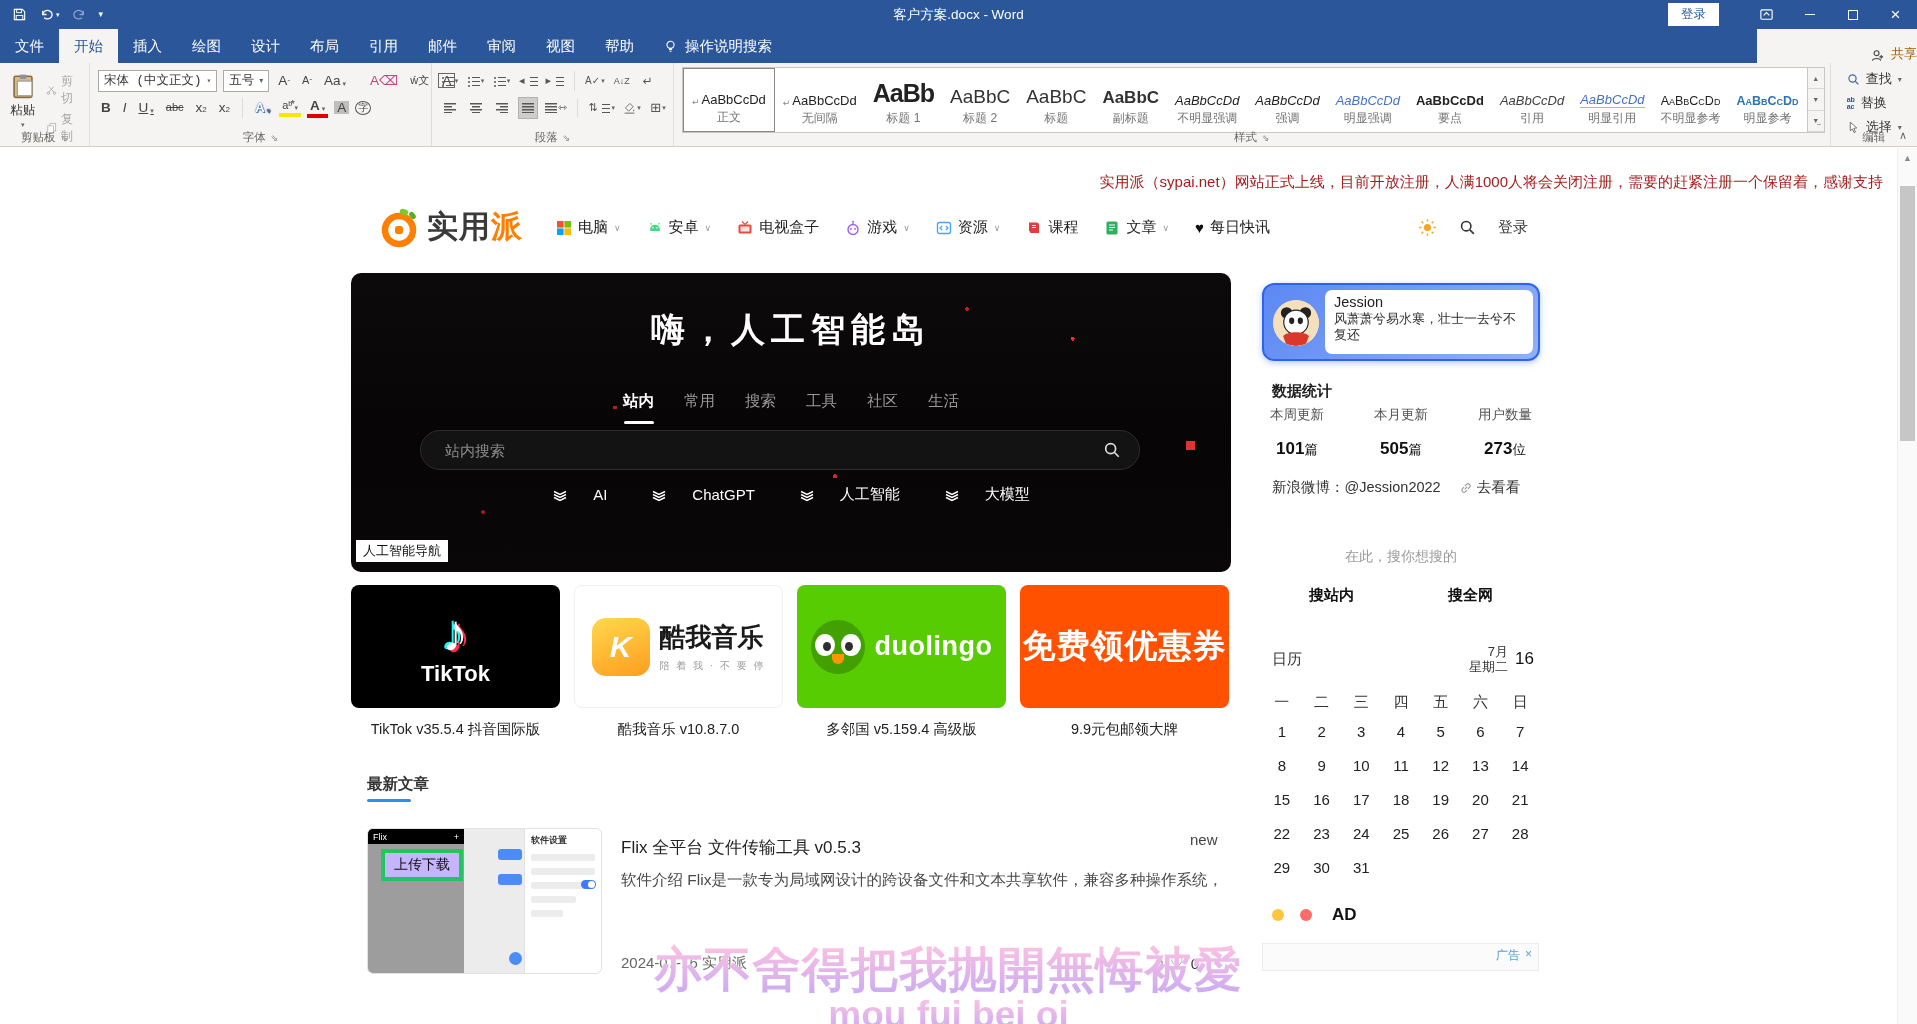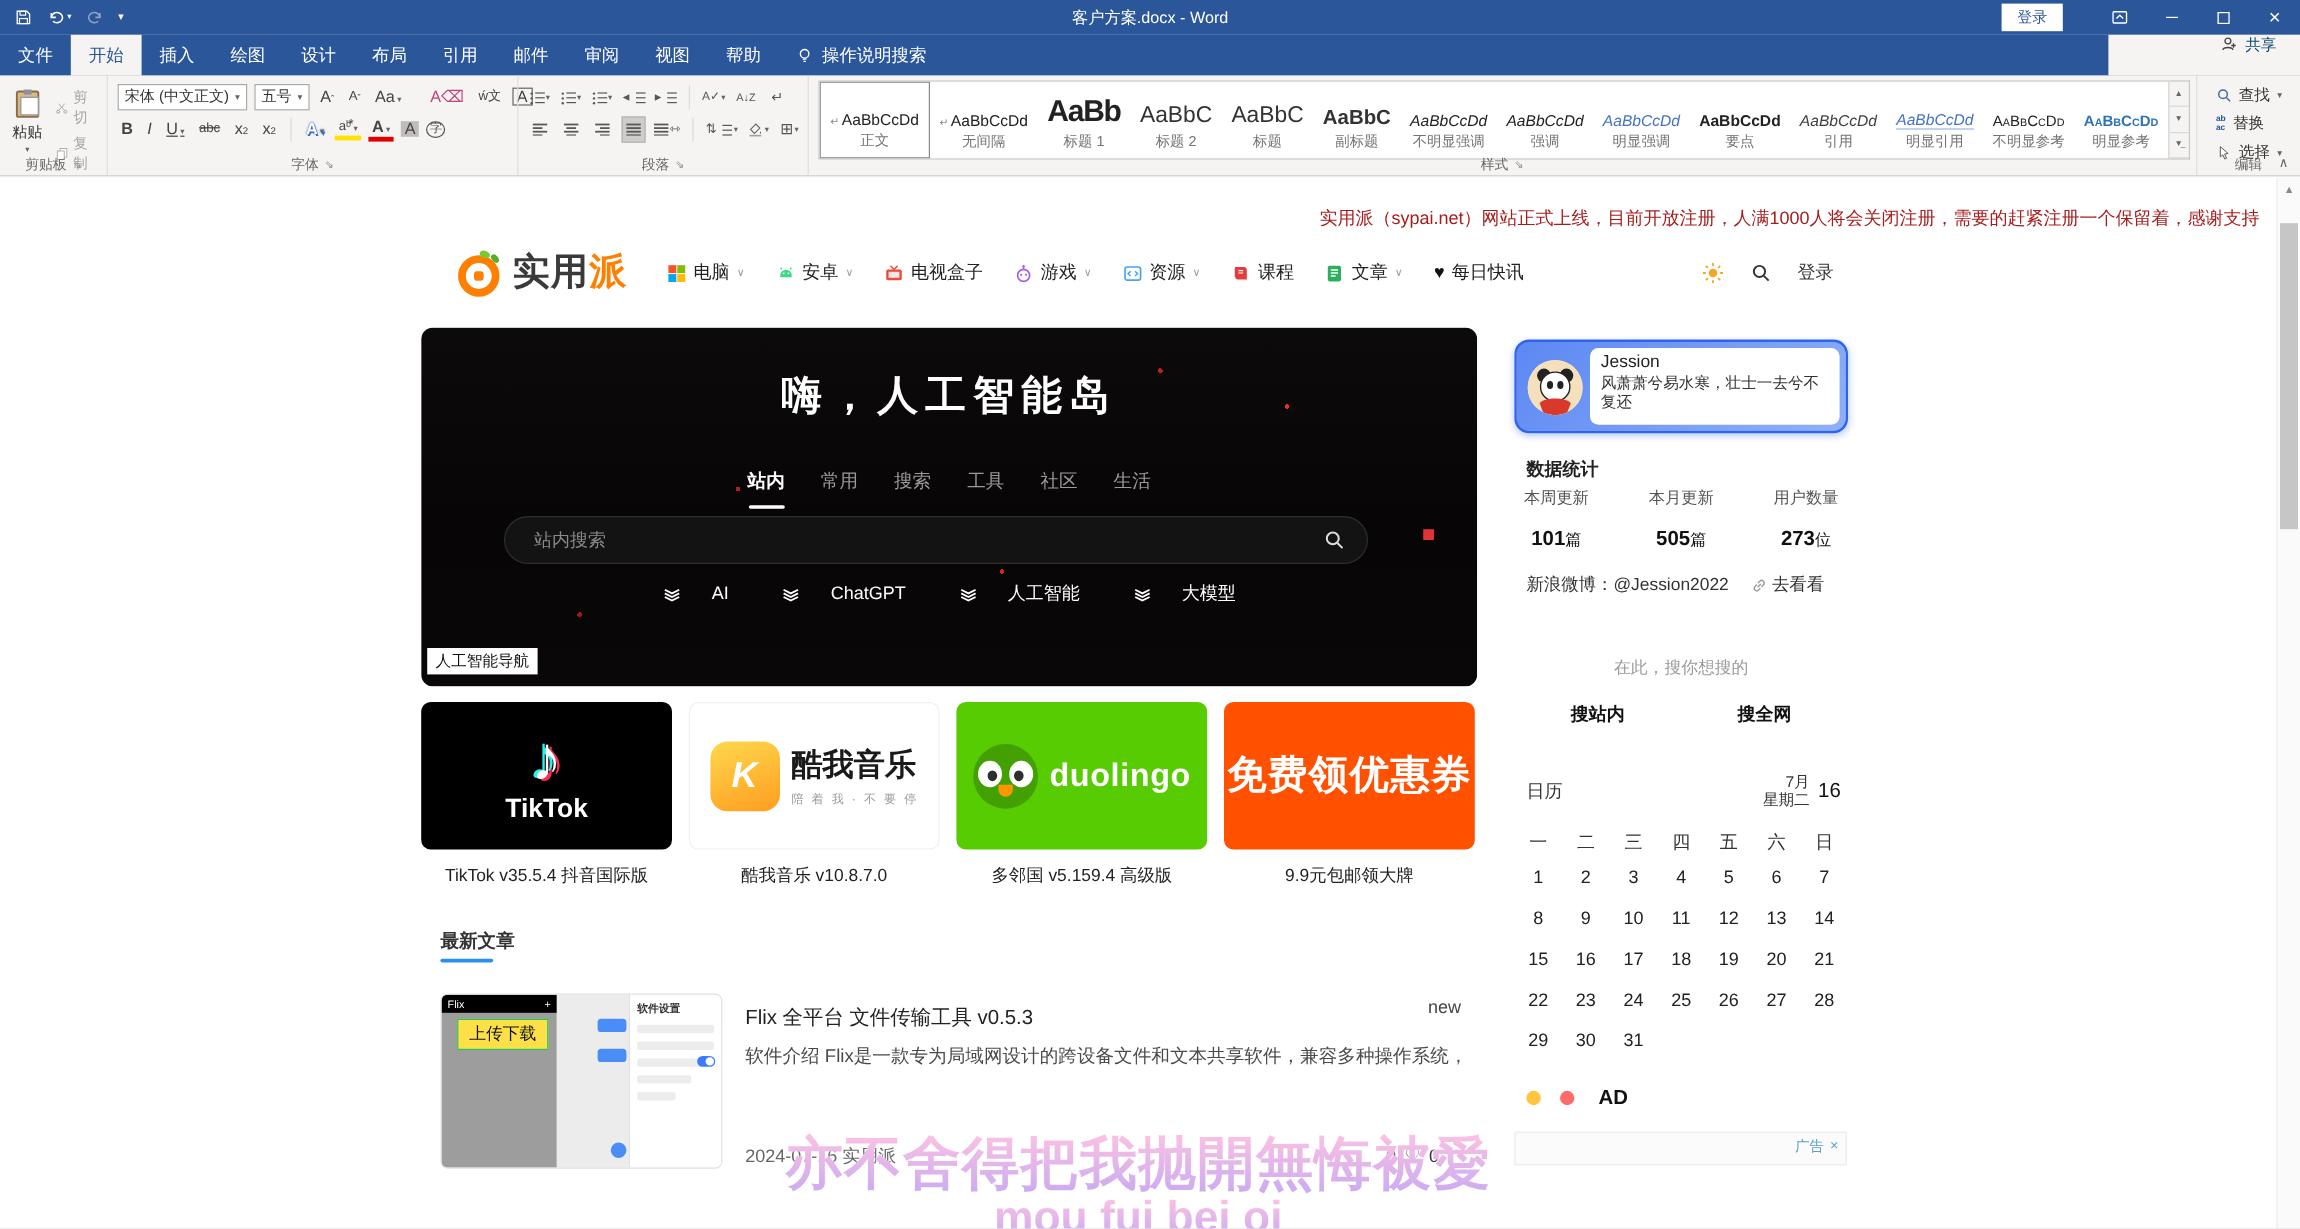--- a/index.html
+++ b/index.html
@@ -17,21 +17,21 @@
   .winbtn{width:43px;height:29px;display:flex;align-items:center;justify-content:center;font-size:14px;color:#fff;}
   .restore-glyph{position:relative;width:10px;height:10px;}
   .restore-glyph::before{content:"";position:absolute;right:0;top:0;width:8px;height:8px;border:1px solid #fff;}
   .restore-glyph::after{content:"";position:absolute;left:0;bottom:0;width:8px;height:8px;border:1px solid #fff;background:#2b579a;}
   .min-glyph{width:10px;height:1px;background:#fff;}
   
   .tabrow{position:absolute;top:29px;left:0;right:0;height:34px;background:#2b579a;display:flex;color:#fff;font-size:14.5px;}
   .tab{display:flex;align-items:center;padding:0 15px;white-space:nowrap;}
   .tab.active{background:#f5f4f2;color:#2b579a;}
   .tellme{display:flex;align-items:center;gap:7px;padding:0 14px;white-space:nowrap;}
-  .share-corner{position:absolute;right:0;top:29px;width:160px;height:34px;background:#f5f4f2;color:#0c4a6e;font-size:13px;display:flex;align-items:flex-start;justify-content:flex-end;gap:6px;padding-right:20px;}
+  .share-corner{position:absolute;right:0;top:29px;width:160px;height:34px;background:#f5f4f2;color:#a16207;font-size:13px;display:flex;align-items:flex-end;justify-content:flex-end;gap:6px;}
   
   .ribbon{position:absolute;top:63px;left:0;right:0;height:84px;background:#f5f4f2;border-bottom:1px solid #d2cfcc;display:flex;}
   .rgroup{position:relative;height:100%;padding:4px 5px 16px 8px;}
   .rgroup+.rgroup{border-left:1px solid #e0ddda;}
   .rlabel{position:absolute;bottom:1px;left:0;right:0;display:flex;align-items:center;justify-content:center;gap:5px;font-size:11.5px;color:#696764;}
   .launch{font-size:9px;color:#8a8886;}
   .g-clip{width:100px;display:flex;gap:8px;}
   .paste-btn{display:flex;flex-direction:column;align-items:center;padding-top:5px;width:40px;font-size:12.5px;color:#333;gap:2px;}
   .mini-col{display:flex;flex-direction:column;gap:4px;padding-top:6px;font-size:12px;}
   .mini-btn{display:flex;align-items:center;gap:4px;color:#a8a6a3;}
@@ -138,21 +138,21 @@
   .duo-eye-r{right:12px;}
   .duo-beak{position:absolute;left:50%;transform:translateX(-50%);top:34px;width:12px;height:10px;background:#ff9600;border-radius:0 0 6px 6px;z-index:3;}
   .duo-word{color:#fff;font-weight:bold;font-size:27px;letter-spacing:.5px;}
   .c-coupon{background:#ff5100;}
   .coupon-text{color:#fff;font-size:33px;font-weight:bold;letter-spacing:1px;}
   .latest-h{position:absolute;left:367px;top:626px;font-size:15.5px;font-weight:bold;color:#333;}
   .latest-u{position:absolute;left:367px;top:651px;width:44px;height:3px;background:#2b8ff0;border-radius:2px;}
   .thumb{position:absolute;left:367px;top:680px;width:235px;height:146px;border-radius:6px;background:#efefef;border:1px solid #e2e2e2;overflow:hidden;}
   .thumb-left{position:absolute;left:0;top:0;width:96px;height:100%;background:#9d9d9d;}
   .thumb-topbar{position:absolute;left:0;top:0;width:96px;height:15px;background:#000000;color:#fff;font-size:9px;display:flex;align-items:center;justify-content:space-between;padding:0 5px;}
-  .thumb-overlay{position:absolute;left:13px;top:20px;background:#fde047;border:1px solid #22c55e;padding:3px 9px;font-size:14px;color:#111;z-index:4;}
+  .thumb-overlay{position:absolute;left:13px;top:20px;background:#c4b5fd;border:4px solid #22c55e;padding:3px 9px;font-size:14px;color:#111;z-index:4;}
   .thumb-mid{position:absolute;left:96px;top:0;width:62px;height:100%;background:#ececec;}
   .tpill{position:absolute;width:24px;height:11px;background:#4b8df8;border-radius:3px;}
   .thumb-panel{position:absolute;right:0;top:0;width:77px;height:100%;background:#fff;border-left:1px solid #e0e0e0;padding:5px 6px;}
   .tp-title{font-size:9px;font-weight:bold;color:#333;}
   .tp-row{height:7px;background:#ececec;border-radius:2px;margin-top:7px;position:relative;}
   .tp-toggle{position:absolute;right:-1px;top:-2px;width:15px;height:9px;border-radius:5px;background:#3e7bfa;}
   .tp-toggle::after{content:"";position:absolute;right:1px;top:1px;width:7px;height:7px;border-radius:50%;background:#fff;}
   .art-title{position:absolute;left:621px;top:688px;font-size:17px;color:#222;}
   .art-badge{position:absolute;left:1190px;top:683px;font-size:15px;color:#444;}
   .art-d1{position:absolute;left:621px;top:722px;font-size:15.5px;color:#4a4a4a;}
@@ -419,21 +419,21 @@
           </span>
       </div>
       <div class="rlabel">
           <span>剪贴板</span>
           <span class="launch">⇘</span>
         </div>
     </div>
 
     <div class="rgroup g-font">
       <div class="frow">
-        <span class="combo" style="width:138px;justify-content:flex-end;">
+        <span class="combo" style="width:138px;justify-content:flex-end;font-family:Liberation Mono, monospace;">
             <span>宋体 (中文正文)</span>
             <span class="ar">▾</span>
           </span>
         <span class="combo" style="width:52px;justify-content:space-between;">
             <span>五号</span>
             <span class="ar">▾</span>
           </span>
         <span class="fbtn">A<sup>ˆ</sup></span>
         <span class="fbtn" style="font-size:11px;">A<sup>ˇ</sup></span>
         <span class="fbtn">Aa<span class="ar">▾</span></span>

